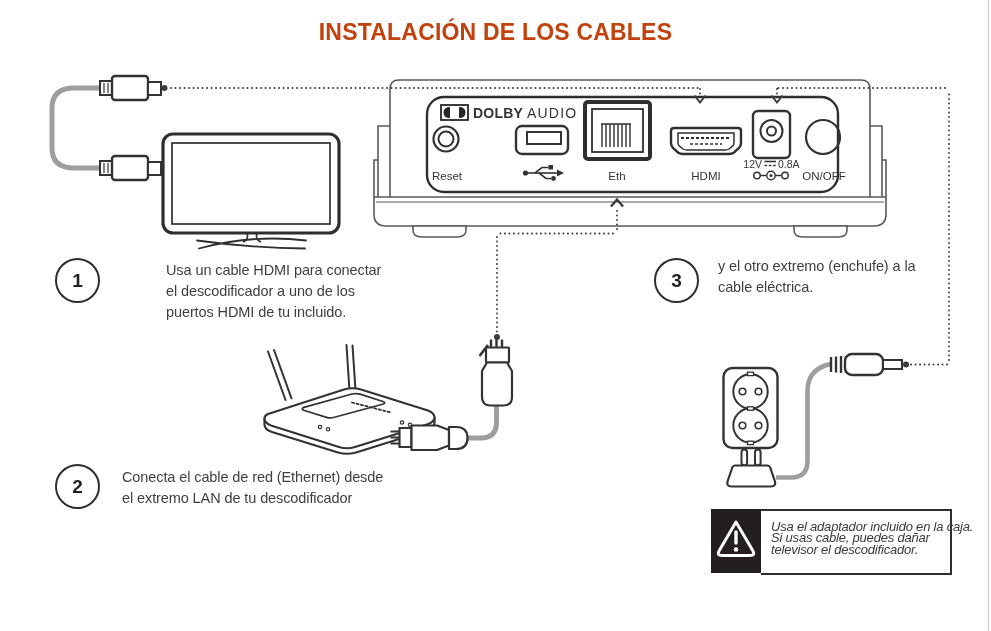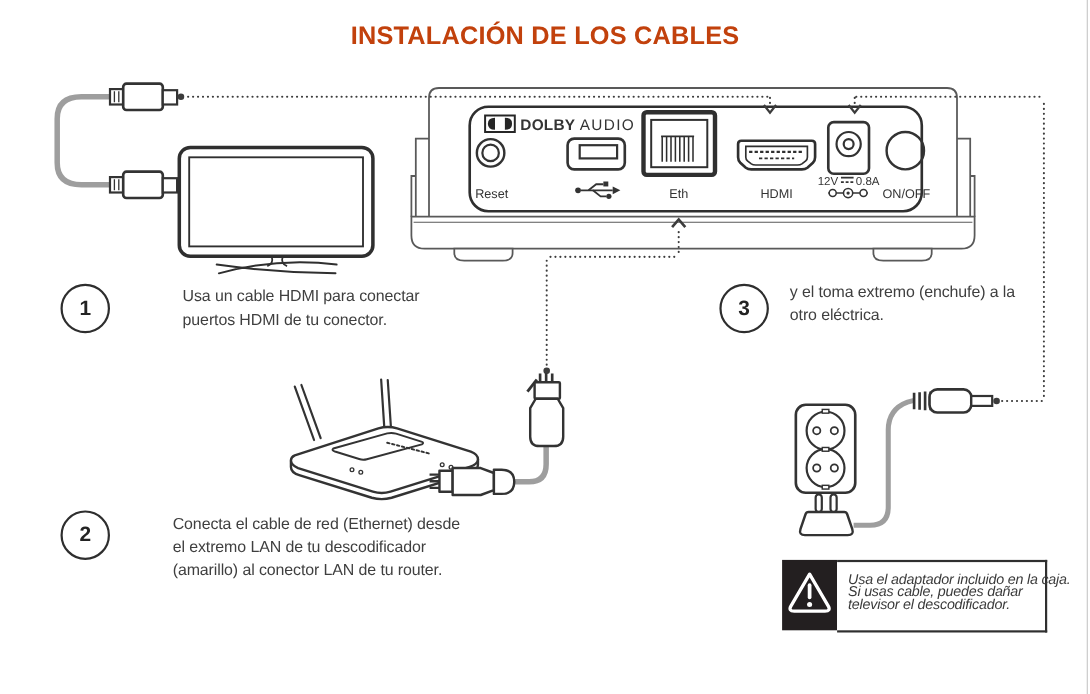--- a/index.html
+++ b/index.html
@@ -209,42 +209,42 @@
 
     <line x1="988.5" y1="0" x2="988.5" y2="631" stroke="#cfcfcf" stroke-width="1.2"></line>
   </svg>
 
   <div class="step">
     <div class="step-circle" style="left:55px;top:258px;">
       <span>1</span>
     </div>
     <div class="step-text" style="left:122px;top:260px;margin-left:44px;">
       <div>Usa un cable HDMI para conectar</div>
-      <div>puertos HDMI de tu conector.</div>
+      <div>el descodificador a uno de los</div>
+      <div>puertos HDMI de tu incluido.</div>
     </div>
   </div>
 
   <div class="step">
     <div class="step-circle" style="left:55px;top:464px;">
       <span>2</span>
     </div>
-    <div class="step-text" style="left:122px;top:467px;margin-left:35px;">
+    <div class="step-text" style="left:122px;top:467px;">
       <div>Conecta el cable de red (Ethernet) desde</div>
       <div>el extremo LAN de tu descodificador</div>
-      <div>(amarillo) al conector LAN de tu router.</div>
     </div>
   </div>
 
   <div class="step">
     <div class="step-circle" style="left:654px;top:258px;">
       <span>3</span>
     </div>
     <div class="step-text" style="left:718px;top:256px;">
-      <div>y el toma extremo (enchufe) a la</div>
-      <div>otro eléctrica.</div>
+      <div>y el otro extremo (enchufe) a la</div>
+      <div>cable eléctrica.</div>
     </div>
   </div>
 
   <div class="warning">
     <div class="warn-icon-box">
       <svg width="50" height="64" viewBox="0 0 50 64">
         <path d="M25 13 L42 42 Q44.5 46.5 39 46.5 H11 Q5.5 46.5 8 42 Z" fill="none" stroke="#fff" stroke-width="3" stroke-linejoin="round"></path>
         <path d="M25 23 V34" stroke="#fff" stroke-width="3.4" stroke-linecap="round"></path>
         <circle cx="25" cy="40.5" r="2.3" fill="#fff"></circle>
       </svg>

